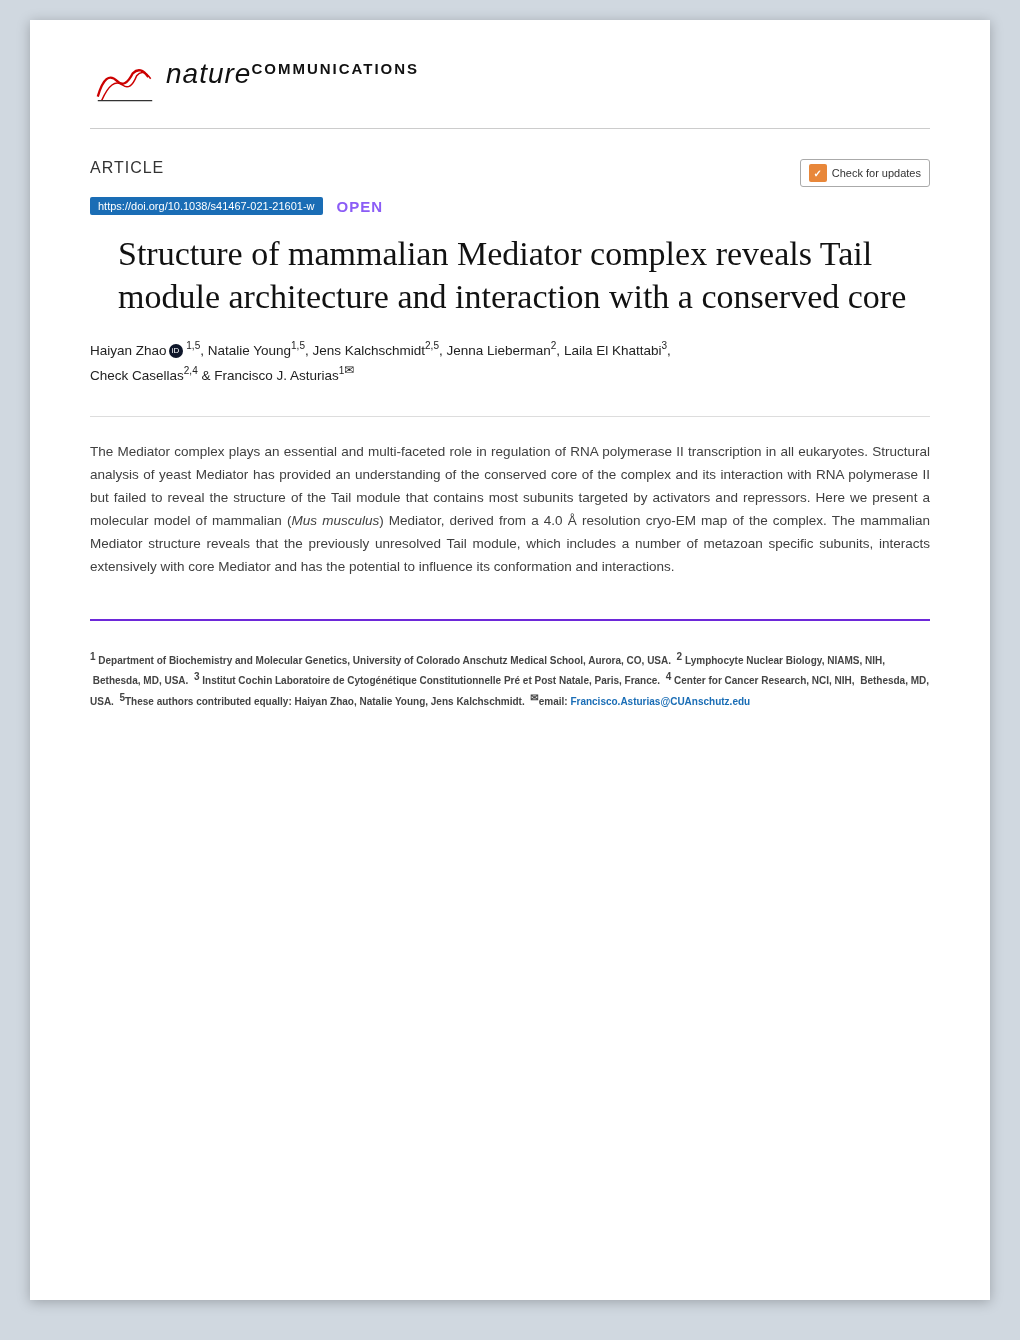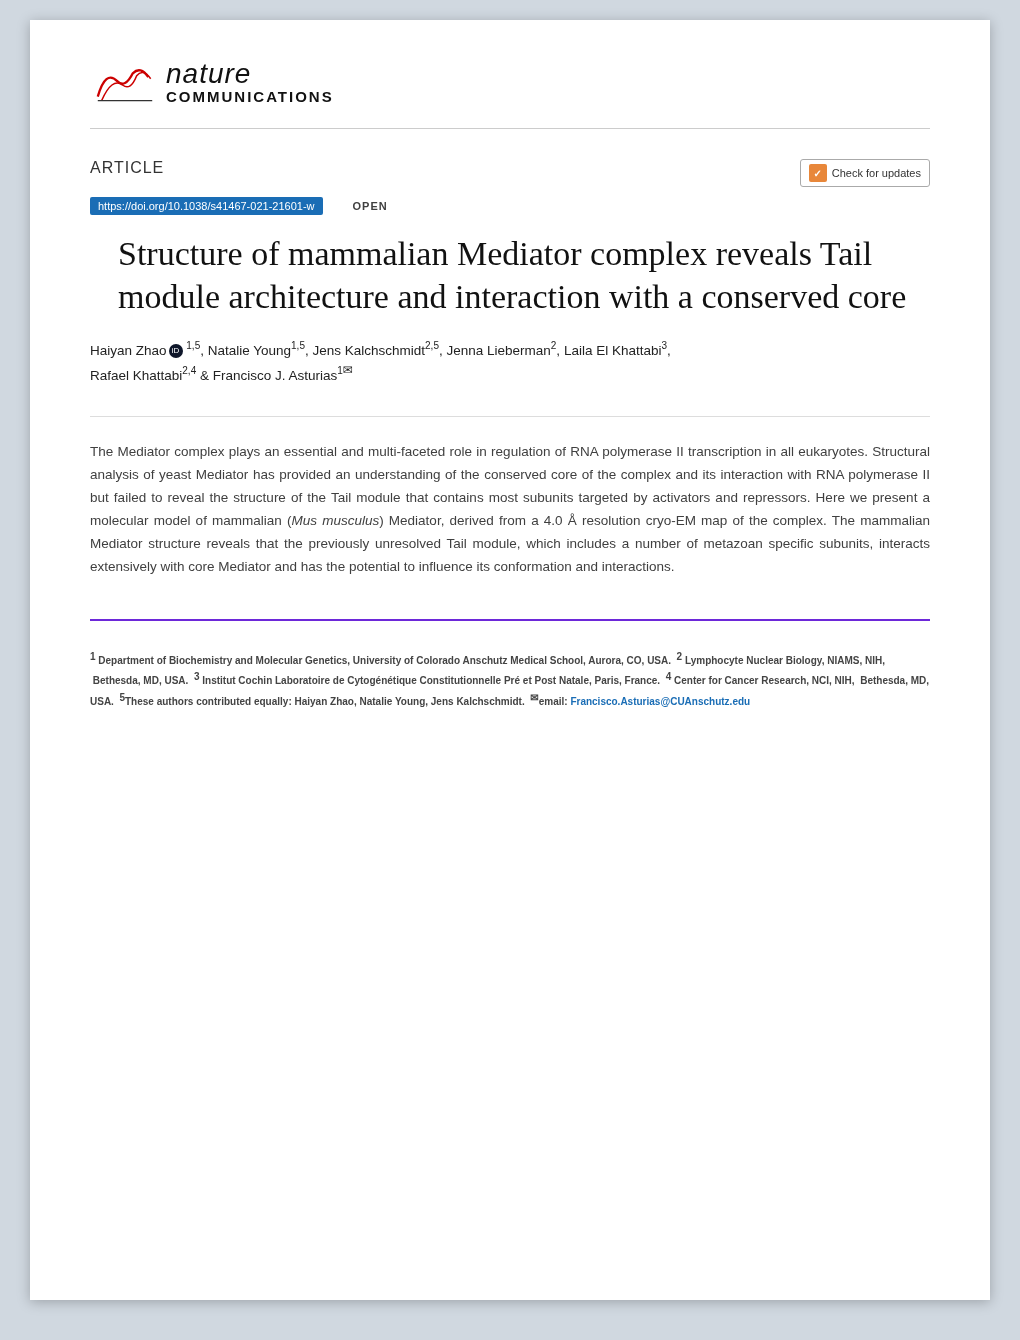--- a/index.html
+++ b/index.html
@@ -23,21 +23,20 @@
     
     .logo-area {
       display: flex;
       align-items: flex-start;
       border-bottom: 1px solid #ccc;
       padding-bottom: 18px;
       margin-bottom: 30px;
     }
     .logo-text-block {
       display: flex;
-      flex-direction: column;
       margin-left: 6px;
     }
     .logo-nature {
       font-size: 28px;
       font-style: italic;
       color: #111;
       letter-spacing: 1px;
       line-height: 1;
     }
     .logo-comm {
@@ -86,35 +85,35 @@
       align-items: center;
       justify-content: center;
       color: white;
       font-size: 10px;
       font-weight: bold;
     }
     
     .doi-row {
       display: flex;
       align-items: center;
-      gap: 30px;
+      gap: 14px;
       margin-bottom: 18px;
     }
     .doi-badge {
       background: #1a6db5;
       color: white;
       font-size: 11px;
       padding: 3px 8px;
       border-radius: 2px;
       text-decoration: none;
     }
     .open-badge {
-      font-size: 11px;
-      font-weight: bold;
-      color: #404040;
+      font-size: 15px;
+      font-weight: bold;
+      color: #8b5cf6;
       letter-spacing: 1px;
     }
     
     .article-title {
       font-size: 34px;
       font-weight: 300;
       color: #111;
       line-height: 1.25;
       margin-bottom: 20px;
       font-family: Georgia, 'Times New Roman', serif;
@@ -235,21 +234,21 @@
 
   <div class="doi-row">
     <a class="doi-badge">https://doi.org/10.1038/s41467-021-21601-w</a>
     <span class="open-badge">OPEN</span>
   </div>
 
   <h1 class="article-title">Structure of mammalian Mediator complex reveals Tail module architecture and interaction with a conserved core</h1>
 
   <div class="authors">
     <span>Haiyan Zhao</span><span class="orcid-icon">iD</span> <sup>1,5</sup>, <span>Natalie Young</span><sup>1,5</sup>, <span>Jens Kalchschmidt</span><sup>2,5</sup>, <span>Jenna Lieberman</span><sup>2</sup>, <span>Laila El Khattabi</span><sup>3</sup>,<br>
-    <span>Rafael Khattabi</span><sup>2,4</sup> &amp; <span>Francisco J. Asturias</span><sup>1</sup><span style="font-size:12px; vertical-align:super;">✉</span>
+    <span>Check Casellas</span><sup>2,4</sup> &amp; <span>Francisco J. Asturias</span><sup>1</sup><span style="font-size:12px; vertical-align:super;">✉</span>
   </div>
 
   <hr class="divider-line">
 
   <p class="abstract">
     The Mediator complex plays an essential and multi-faceted role in regulation of RNA polymerase II transcription in all eukaryotes. Structural analysis of yeast Mediator has provided an understanding of the conserved core of the complex and its interaction with RNA polymerase II but failed to reveal the structure of the Tail module that contains most subunits targeted by activators and repressors. Here we present a molecular model of mammalian (<em>Mus musculus</em>) Mediator, derived from a 4.0 Å resolution cryo-EM map of the complex. The mammalian Mediator structure reveals that the previously unresolved Tail module, which includes a number of metazoan specific subunits, interacts extensively with core Mediator and has the potential to influence its conformation and interactions.
   </p>
 
   <div class="footnotes">
     <span>

